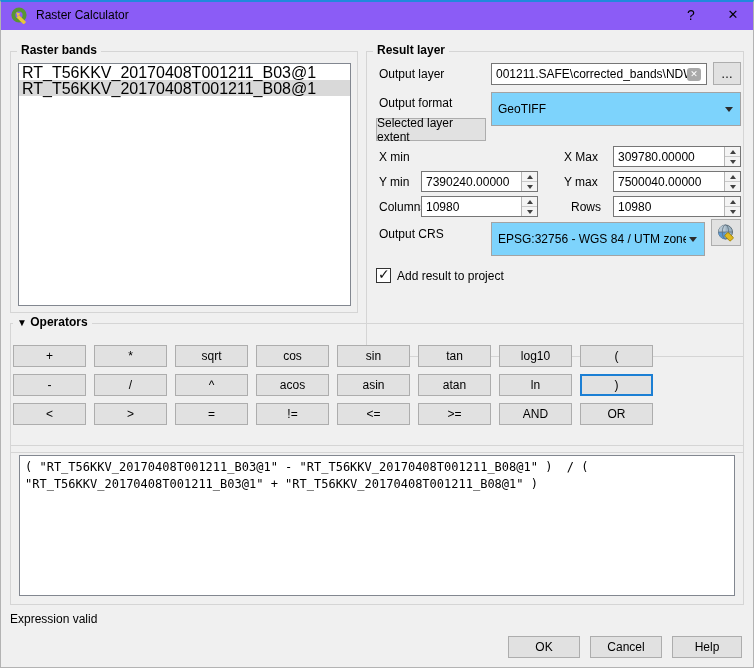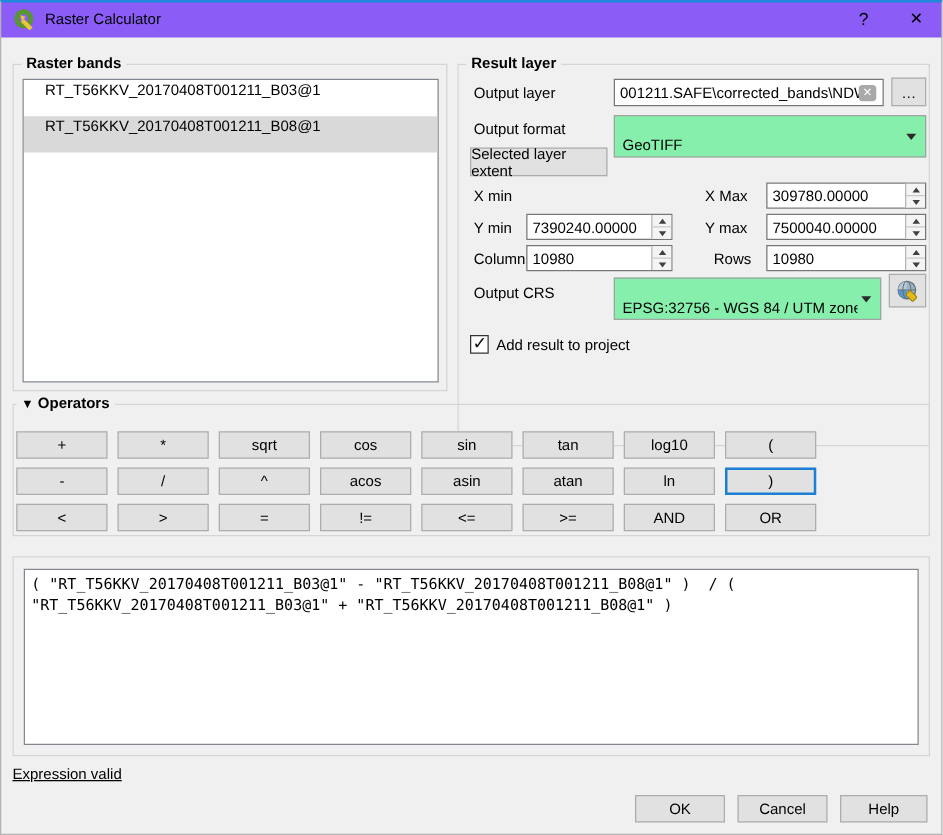--- a/index.html
+++ b/index.html
@@ -14,52 +14,52 @@
   #closebtn { left:714px; font-size:13px; }
   
   .groupbox { position:absolute; border:1px solid #d5d5d5; }
   .grouplabel { position:absolute; top:-9px; left:6px; background:#f0f0f0; padding:0 4px; font-weight:bold; font-size:12px; color:#000000; white-space:nowrap; }
   
   .lbl { position:absolute; font-size:12px; color:#000; white-space:nowrap; }
   .btn { position:absolute; background:#e1e1e1; border:1px solid #adadad; font-size:12px; color:#000;
          display:flex; align-items:center; justify-content:center; }
   .input { position:absolute; background:#fff; border:1px solid #767676; font-size:12px; color:#000;
            display:flex; align-items:center; padding:0 4px; overflow:hidden; white-space:nowrap; }
-  .combo { position:absolute; background:#86efac; border:1px solid #a3a3a3; font-size:12px; color:#000;
-           display:flex; align-items:flex-start; padding:16px 6px; }
+  .combo { position:absolute; background:#7dd3fc; border:1px solid #a3a3a3; font-size:12px; color:#000;
+           display:flex; align-items:center; padding:16px 6px; }
   .combo .arrow { position:absolute; right:7px; top:50%; margin-top:-2px; width:0; height:0;
                   border-left:4px solid transparent; border-right:4px solid transparent; border-top:5px solid #2b2b2b; }
   .spin { position:absolute; background:#fff; border:1px solid #767676; font-size:12px; color:#000;
           display:flex; align-items:center; }
   .spinval { flex:1; padding:0 4px; overflow:hidden; white-space:nowrap; }
   .spinbtns { width:16px; height:100%; border-left:1px solid #b5b5b5; display:flex; flex-direction:column; background:#f4f4f4; }
   .spinbtns span { flex:1; display:flex; align-items:center; justify-content:center; }
   .spinbtns span:first-child { border-bottom:1px solid #c9c9c9; }
   .tri-up { width:0; height:0; border-left:3px solid transparent; border-right:3px solid transparent; border-bottom:4px solid #404040; }
   .tri-down { width:0; height:0; border-left:3px solid transparent; border-right:3px solid transparent; border-top:4px solid #404040; }
   
   #bandlist { position:absolute; left:7px; top:11px; width:333px; height:243px; background:#fff; border:1px solid #828790; overflow:hidden; }
-  .band-item { height:29px; line-height:17px; font-size:12px; padding-left:17px; white-space:nowrap; }
+  .band-item { height:16px; line-height:17px; font-size:16px; padding-left:3px; white-space:nowrap; }
   .band-item.selected { background:#d9d9d9; }
   
   .clear-ic { position:absolute; right:5px; top:4px; width:14px; height:13px; background:#a9a9a9; border-radius:3px;
               color:#fff; font-size:9px; line-height:13px; text-align:center; font-weight:bold; }
   
   .checkbox { position:absolute; width:15px; height:15px; background:#fff; border:1px solid #333; }
   .checkmark { position:absolute; left:1px; top:-3px; font-size:14px; color:#111; }
   
   #opgrid { position:absolute; left:2px; top:21px; display:grid; grid-template-columns:repeat(8,73px);
             column-gap:8px; row-gap:7px; }
   #opgrid .opbtn { position:static; width:73px; height:22px; }
   #opgrid .opbtn.focused { border:2px solid #1c7fd4; }
   
   #exprbox { position:absolute; left:8px; top:9px; width:716px; height:141px; background:#fff; border:1px solid #828790;
              font-family:"DejaVu Sans Mono","Liberation Mono",monospace; font-size:12px; line-height:17px;
              padding:3px 5px; white-space:pre-wrap; color:#000; }
-  #status { position:absolute; left:10px; top:612px; font-size:12px; color:#000;text-decoration:underline; }
+  #status { position:absolute; left:10px; top:612px; font-size:12px; color:#000; }
 </style>
 </head>
 <body>
 
 <div id="win">
   <div id="frame"></div>
 
   <div id="titlebar">
     <svg style="position:absolute;left:11px;top:7px" width="17" height="17" viewBox="0 0 17 17">
       <circle cx="8" cy="8" r="5.6" fill="none" stroke="#589632" stroke-width="4"></circle>
@@ -176,21 +176,21 @@
         <rect x="10" y="10" width="8" height="5" rx="1" fill="#e0b91f" stroke="#9b7d00" stroke-width="0.8" transform="rotate(45 12 12)"></rect>
       </svg>
     </div>
 
     <div class="checkbox" style="left:9px;top:216px">
       <span class="checkmark">✓</span>
     </div>
     <span class="lbl" style="left:30px;top:217px">Add result to project</span>
   </div>
 
-  <div class="groupbox" style="left:10px;top:323px;width:734px;height:106px">
+  <div class="groupbox" style="left:10px;top:323px;width:734px;height:130px">
     <span class="grouplabel" style="left:2px"><span style="font-size:10px">▼</span> <span>Operators</span></span>
     <div id="opgrid">
       <div class="btn opbtn">+</div>
       <div class="btn opbtn">*</div>
       <div class="btn opbtn">sqrt</div>
       <div class="btn opbtn">cos</div>
       <div class="btn opbtn">sin</div>
       <div class="btn opbtn">tan</div>
       <div class="btn opbtn">log10</div>
       <div class="btn opbtn">(</div>

